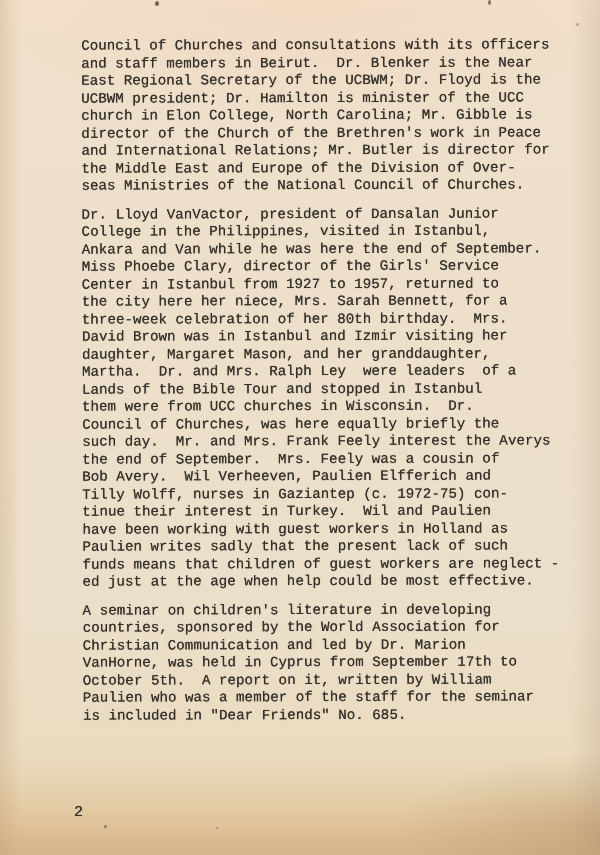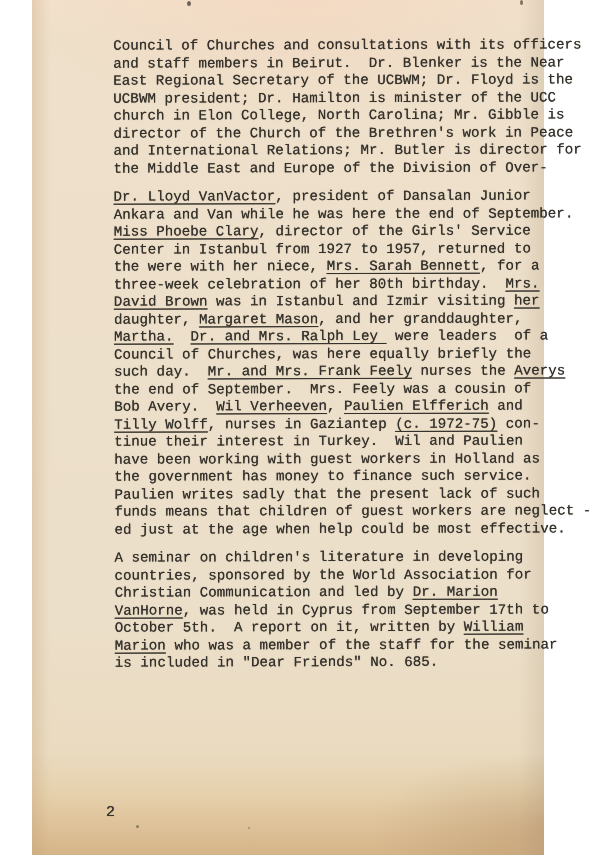--- a/index.html
+++ b/index.html
@@ -5,49 +5,47 @@
   html, body {
     margin: 0;
     padding: 0;
     width: 600px;
     height: 855px;
     overflow: hidden;
     font-family: "Liberation Mono", "DejaVu Sans Mono", monospace;
   }
   .paper {
     position: relative;
-    width: 512px;
+    width: 600px;
     height: 855px;
     background-color: #ecdfc9;
     background-image:
       radial-gradient(ellipse 70% 18% at 52% 0%, rgba(246,209,186,0.45), rgba(246,209,186,0) 80%),
       radial-gradient(ellipse 45% 12% at 100% 97%, rgba(150,110,70,0.25), rgba(150,110,70,0) 75%),
       linear-gradient(to right, rgba(190,152,110,0.28) 0%, rgba(190,152,110,0) 3.5%, rgba(190,152,110,0) 95%, rgba(168,146,122,0.22) 100%),
       linear-gradient(to bottom,
         #f2e1cb 0%, #eee0ca 5%,
         #ecdfc9 72%, #eadbc0 88%,
         #e5d0ab 93%, #ddc097 97%, #d5b489 100%);
-    margin-left: 32px;
   }
   .doc {
     position: absolute;
     left: 82px;
     top: 37px;
     width: 500px;
     font-size: 14.2px;
     line-height: 17.5px;
     color: #34302a;
     text-shadow: 0 0 0.7px rgba(46,42,36,0.85);
     transform: rotate(-0.15deg);
   }
   .para + .para { margin-top: 11px; }
   .line { white-space: pre; }
   .seg { white-space: pre; }
   .u {
-    text-decoration: underline;
     text-decoration-thickness: 1.4px;
     text-underline-offset: 3px;
   }
   .page-number {
     position: absolute;
     left: 74px;
     top: 804px;
     font-size: 15px;
     color: #34302a;
     text-shadow: 0 0 0.7px rgba(46,42,36,0.85);
@@ -70,50 +68,53 @@
   <div class="doc">
       <div class="para">
         <div class="line"><span class="seg">Council of Churches and consultations with its officers</span></div>
         <div class="line"><span class="seg">and staff members in Beirut.  Dr. Blenker is the Near</span></div>
         <div class="line"><span class="seg">East Regional Secretary of the UCBWM; Dr. Floyd is the</span></div>
         <div class="line"><span class="seg">UCBWM president; Dr. Hamilton is minister of the UCC</span></div>
         <div class="line"><span class="seg">church in Elon College, North Carolina; Mr. Gibble is</span></div>
         <div class="line"><span class="seg">director of the Church of the Brethren's work in Peace</span></div>
         <div class="line"><span class="seg">and International Relations; Mr. Butler is director for</span></div>
         <div class="line"><span class="seg">the Middle East and Europe of the Division of Over-</span></div>
+        <div class="line"><span class="seg">seas Ministries of the National Council of Churches.</span></div>
       </div>
       <div class="para">
         <div class="line"><span class="seg u">Dr. Lloyd VanVactor</span><span class="seg">, president of Dansalan Junior</span></div>
+        <div class="line"><span class="seg">College in the Philippines, visited in Istanbul,</span></div>
         <div class="line"><span class="seg">Ankara and Van while he was here the end of September.</span></div>
         <div class="line"><span class="seg u">Miss Phoebe Clary</span><span class="seg">, director of the Girls' Service</span></div>
         <div class="line"><span class="seg">Center in Istanbul from 1927 to 1957, returned to</span></div>
-        <div class="line"><span class="seg">the were with her niece, </span><span class="seg u">Mrs. Sarah Bennett</span><span class="seg">, for a</span></div>
+        <div class="line"><span class="seg">the city here her niece, </span><span class="seg u">Mrs. Sarah Bennett</span><span class="seg">, for a</span></div>
         <div class="line"><span class="seg">three-week celebration of her 80th birthday.  </span><span class="seg u">Mrs.</span></div>
         <div class="line"><span class="seg u">David Brown</span><span class="seg"> was in Istanbul and Izmir visiting </span><span class="seg u">her</span></div>
         <div class="line"><span class="seg">daughter, </span><span class="seg u">Margaret Mason</span><span class="seg">, and her granddaughter,</span></div>
         <div class="line"><span class="seg u">Martha.</span><span class="seg">  </span><span class="seg u">Dr. and Mrs. Ralph Ley </span><span class="seg"> were leaders  of a</span></div>
+        <div class="line"><span class="seg">Lands of the Bible Tour and stopped in Istanbul</span></div>
+        <div class="line"><span class="seg">them were from UCC churches in Wisconsin.  </span><span class="seg u">Dr.</span></div>
         <div class="line"><span class="seg">Council of Churches, was here equally briefly the</span></div>
-        <div class="line"><span class="seg">such day.  </span><span class="seg u">Mr. and Mrs. Frank Feely</span><span class="seg"> nurses the </span><span class="seg u">Averys</span></div>
+        <div class="line"><span class="seg">such day.  </span><span class="seg u">Mr. and Mrs. Frank Feely</span><span class="seg"> interest the </span><span class="seg u">Averys</span></div>
         <div class="line"><span class="seg">the end of September.  Mrs. Feely was a cousin of</span></div>
         <div class="line"><span class="seg">Bob Avery.  </span><span class="seg u">Wil Verheeven</span><span class="seg">, </span><span class="seg u">Paulien Elfferich</span><span class="seg"> and</span></div>
         <div class="line"><span class="seg u">Tilly Wolff</span><span class="seg">, nurses in Gaziantep </span><span class="seg u">(c. 1972-75)</span><span class="seg"> con-</span></div>
         <div class="line"><span class="seg">tinue their interest in Turkey.  Wil and Paulien</span></div>
         <div class="line"><span class="seg">have been working with guest workers in Holland as</span></div>
-        <div class="line"><span class="seg">the government has money to finance such service.</span></div>
         <div class="line"><span class="seg">Paulien writes sadly that the present lack of such</span></div>
         <div class="line"><span class="seg">funds means that children of guest workers are neglect -</span></div>
         <div class="line"><span class="seg">ed just at the age when help could be most effective.</span></div>
       </div>
       <div class="para">
         <div class="line"><span class="seg">A seminar on children's literature in developing</span></div>
         <div class="line"><span class="seg">countries, sponsored by the World Association for</span></div>
         <div class="line"><span class="seg">Christian Communication and led by </span><span class="seg u">Dr. Marion</span></div>
         <div class="line"><span class="seg u">VanHorne</span><span class="seg">, was held in Cyprus from September 17th to</span></div>
         <div class="line"><span class="seg">October 5th.  A report on it, written by </span><span class="seg u">William</span></div>
-        <div class="line"><span class="seg u">Marion</span><span class="seg"> who was a member of the staff for the seminar</span></div>
+        <div class="line"><span class="seg u">Paulien</span><span class="seg"> who was a member of the staff for the seminar</span></div>
         <div class="line"><span class="seg">is included in "Dear Friends" No. 685.</span></div>
       </div>
     </div>
   <div class="page-number">2</div>
   <div class="speck s1"></div>
   <div class="speck s2"></div>
   <div class="speck s3"></div>
   <div class="speck s4"></div>
   <div class="speck s5"></div>
 </div>

